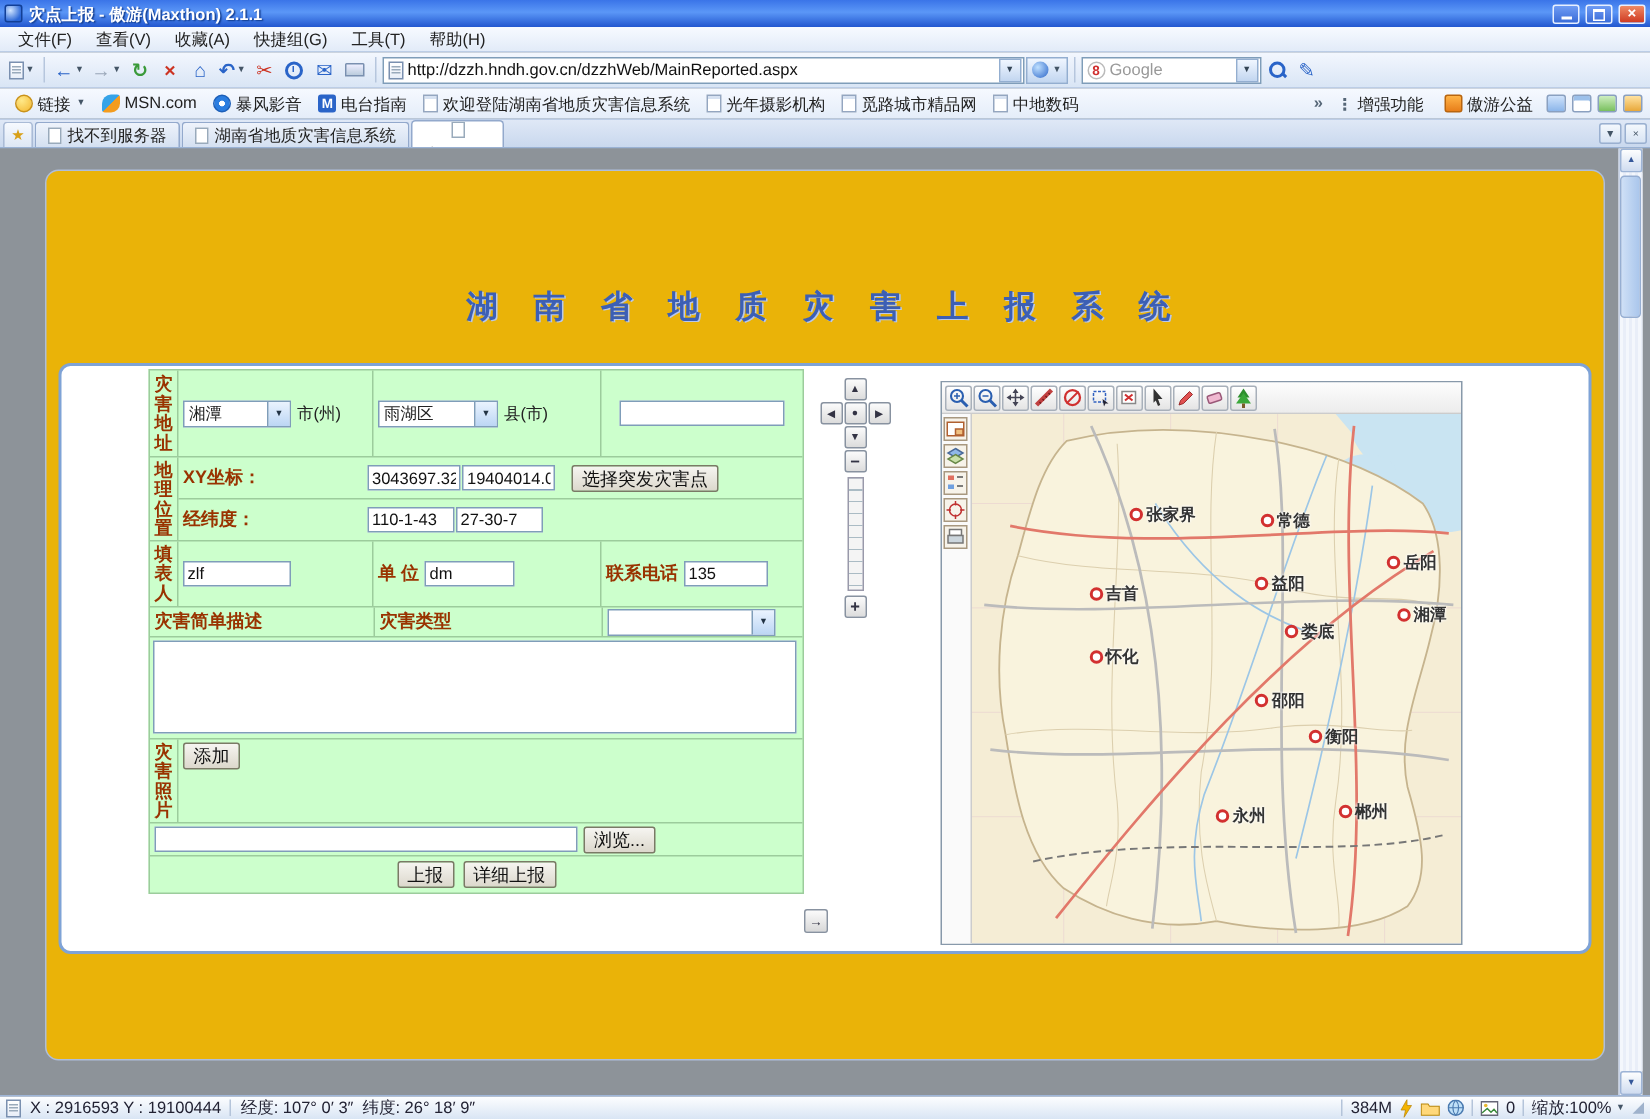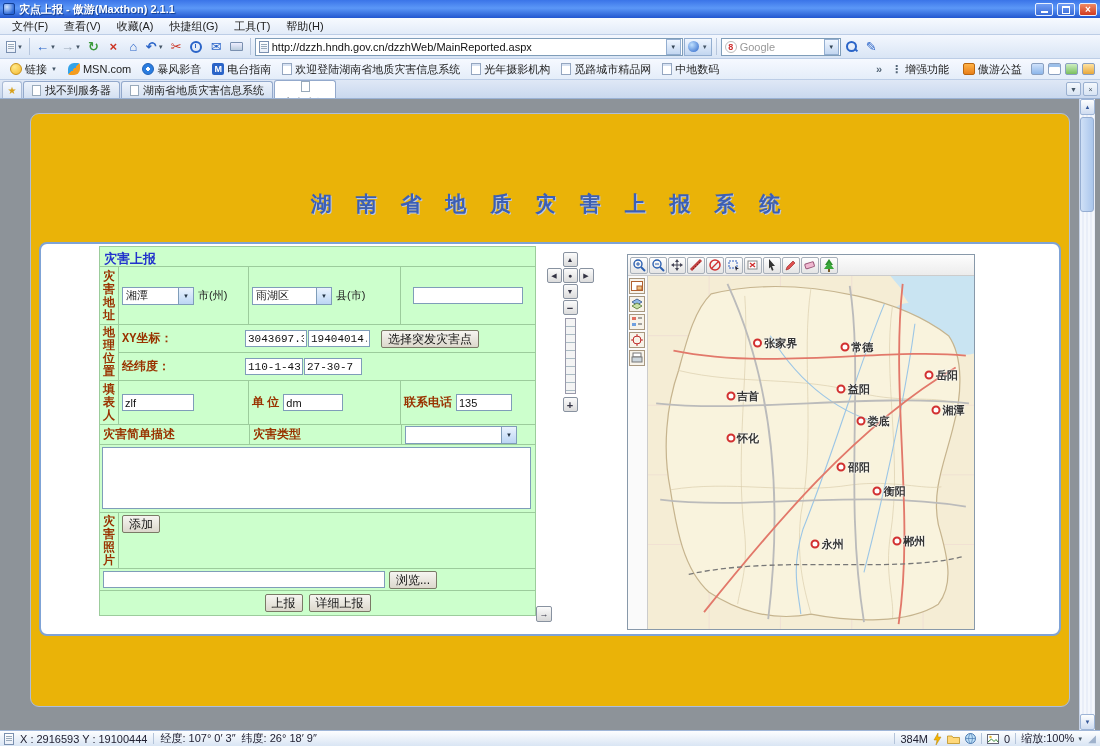--- a/index.html
+++ b/index.html
@@ -317,21 +317,20 @@
     </div>
   </div>
 
   <div id="viewport">
     <div id="pagewrap">
       <div id="page-title">湖 南 省 地 质 灾 害 上 报 系 统</div>
 
       <div id="main-panel">
 
         <div id="form-panel">
-          <div class="fheader">灾害上报</div>
 
           <div class="frow" style="height:58px;">
             <div class="fcell vlabel flabel">
                 <span>灾害地址</span>
               </div>
             <div class="fcell" style="width:130px;">
               <div class="fselect" style="width:72px;">
                   <span class="val">湘潭</span>
                   <span class="sarr">
                     <span>▼</span>
@@ -346,21 +345,21 @@
                     <span>▼</span>
                   </span>
                 </div>
               <span>县(市)</span>
             </div>
             <div class="fcell" style="flex:1;justify-content:center;">
               <input class="tin" style="width: 110px;">
             </div>
           </div>
 
-          <div class="frow" style="height:56px;font-family:Liberation Mono, monospace;">
+          <div class="frow" style="height:56px;">
             <div class="fcell vlabel flabel">
                 <span>地理位置</span>
               </div>
             <div class="geo-right">
               <div class="geo-sub first">
                 <span class="flabel" style="width:122px;">XY坐标：</span>
                 <input class="tin" style="width: 62px;" value="3043697.3217">
                 <input class="tin" style="width: 62px;" value="19404014.00">
                 <button class="fbtn" style="margin-left:10px;">选择突发灾害点</button>
               </div>

